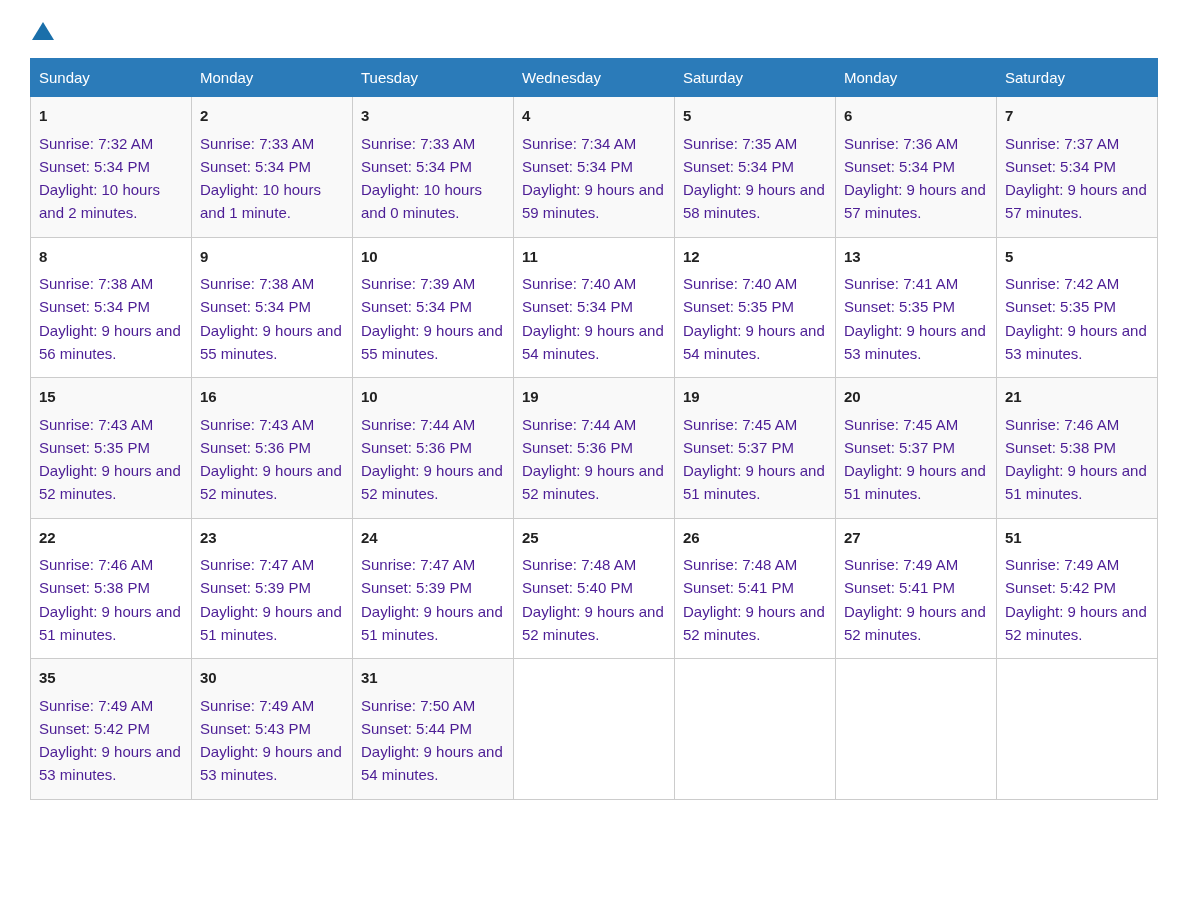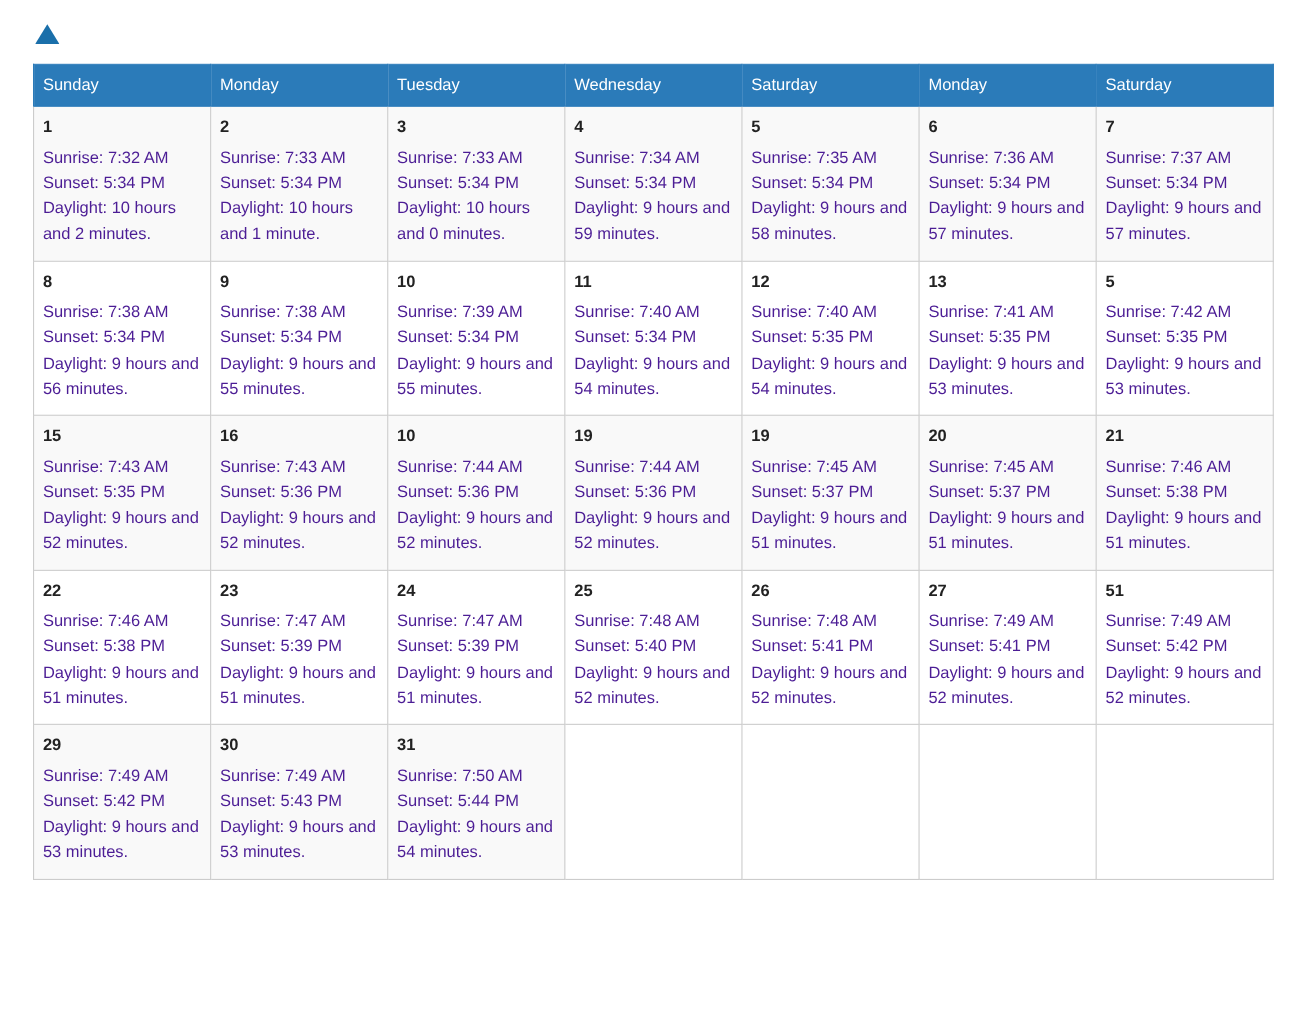--- a/index.html
+++ b/index.html
@@ -163,21 +163,21 @@
       <tr>
         <td><span class="day-num">22</span><span class="day-info">Sunrise: 7:46 AM<br>Sunset: 5:38 PM<br>Daylight: 9 hours and 51 minutes.</span></td>
         <td><span class="day-num">23</span><span class="day-info">Sunrise: 7:47 AM<br>Sunset: 5:39 PM<br>Daylight: 9 hours and 51 minutes.</span></td>
         <td><span class="day-num">24</span><span class="day-info">Sunrise: 7:47 AM<br>Sunset: 5:39 PM<br>Daylight: 9 hours and 51 minutes.</span></td>
         <td><span class="day-num">25</span><span class="day-info">Sunrise: 7:48 AM<br>Sunset: 5:40 PM<br>Daylight: 9 hours and 52 minutes.</span></td>
         <td><span class="day-num">26</span><span class="day-info">Sunrise: 7:48 AM<br>Sunset: 5:41 PM<br>Daylight: 9 hours and 52 minutes.</span></td>
         <td><span class="day-num">27</span><span class="day-info">Sunrise: 7:49 AM<br>Sunset: 5:41 PM<br>Daylight: 9 hours and 52 minutes.</span></td>
         <td><span class="day-num">51</span><span class="day-info">Sunrise: 7:49 AM<br>Sunset: 5:42 PM<br>Daylight: 9 hours and 52 minutes.</span></td>
       </tr>
       <tr>
-        <td><span class="day-num">29</span><span class="day-info">Sunrise: 7:49 AM<br>Sunset: 5:42 PM<br>Daylight: 9 hours and 53 minutes.</span></td>
+        <td><span class="day-num">35</span><span class="day-info">Sunrise: 7:49 AM<br>Sunset: 5:42 PM<br>Daylight: 9 hours and 53 minutes.</span></td>
         <td><span class="day-num">30</span><span class="day-info">Sunrise: 7:49 AM<br>Sunset: 5:43 PM<br>Daylight: 9 hours and 53 minutes.</span></td>
         <td><span class="day-num">31</span><span class="day-info">Sunrise: 7:50 AM<br>Sunset: 5:44 PM<br>Daylight: 9 hours and 54 minutes.</span></td>
         <td class="empty-cell"></td>
         <td class="empty-cell"></td>
         <td class="empty-cell"></td>
         <td class="empty-cell"></td>
       </tr>
     </tbody>
 </table>
 

